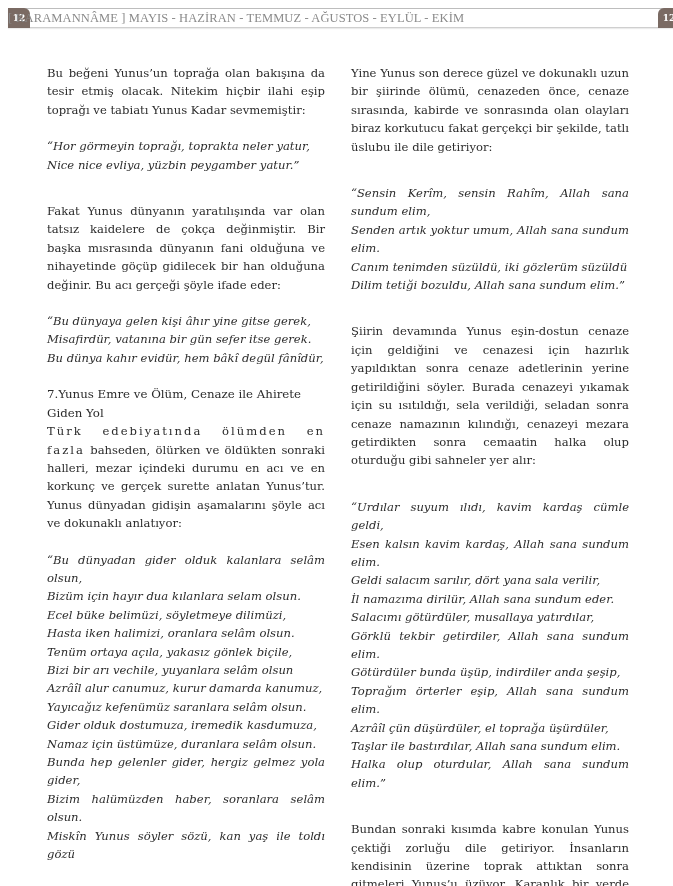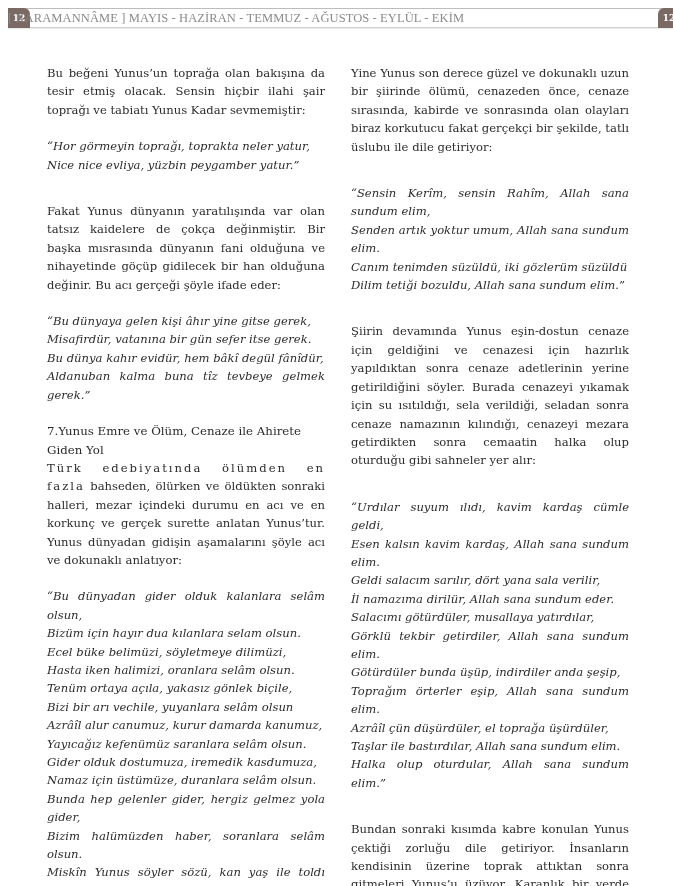--- a/index.html
+++ b/index.html
@@ -96,34 +96,33 @@
 </head>
 <body>
 
 <div class="header">
   <div class="page-badge left">12</div>
   <div class="header-title">[ KARAMANNÂME ] MAYIS - HAZİRAN - TEMMUZ - AĞUSTOS - EYLÜL - EKİM</div>
   <div class="page-badge right">12</div>
 </div>
 
 <div class="column col-left">
-  <p class="para">Bu beğeni Yunus’un toprağa olan bakışına da tesir etmiş olacak. Sensin hiçbir ilahi şair toprağı ve tabiatı Yunus Kadar sevmemiştir:</p>
+  <p class="para">Bu beğeni Yunus’un toprağa olan bakışına da tesir etmiş olacak. Nitekim hiçbir ilahi eşip toprağı ve tabiatı Yunus Kadar sevmemiştir:</p>
   <div class="gap-m"></div>
   <div class="quote">
     <span class="line">“Hor görmeyin toprağı, toprakta neler yatur,</span>
     <span class="line">Nice nice evliya, yüzbin peygamber yatur.”</span>
   </div>
   <div class="gap-l"></div>
   <p class="para">Fakat Yunus dünyanın yaratılışında var olan tatsız kaidelere de çokça değinmiştir. Bir başka mısrasında dünyanın fani olduğuna ve nihayetinde göçüp gidilecek bir han olduğuna değinir. Bu acı gerçeği şöyle ifade eder:</p>
   <div class="gap-m"></div>
   <div class="quote">
     <span class="line">“Bu dünyaya gelen kişi âhır yine gitse gerek,</span>
     <span class="line">Misafirdür, vatanına bir gün sefer itse gerek.</span>
     <span class="line">Bu dünya kahır evidür, hem bâkî degül fânîdür,</span>
-    <span class="line">Aldanuban kalma buna tîz tevbeye gelmek gerek.”</span>
   </div>
   <div class="gap-m"></div>
   <p class="heading">7.Yunus Emre ve Ölüm, Cenaze ile Ahirete Giden Yol</p>
   <p class="para"><span class="wide">Türk edebiyatında ölümden en fazla</span> <span>bahseden, ölürken ve öldükten sonraki halleri, mezar içindeki durumu en acı ve en korkunç ve gerçek surette anlatan Yunus’tur. Yunus dünyadan gidişin aşamalarını şöyle acı ve dokunaklı anlatıyor:</span></p>
   <div class="gap-m"></div>
   <div class="quote">
     <span class="line">“Bu dünyadan gider olduk kalanlara selâm olsun,</span>
     <span class="line">Bizüm için hayır dua kılanlara selam olsun.</span>
     <span class="line">Ecel büke belimüzi, söyletmeye dilimüzi,</span>
     <span class="line">Hasta iken halimizi, oranlara selâm olsun.</span>

